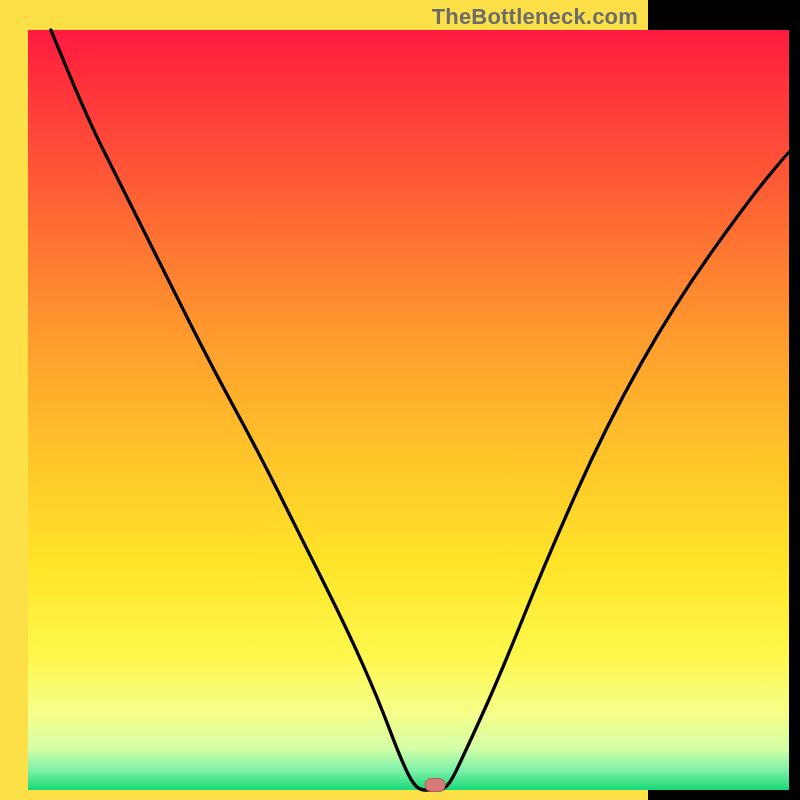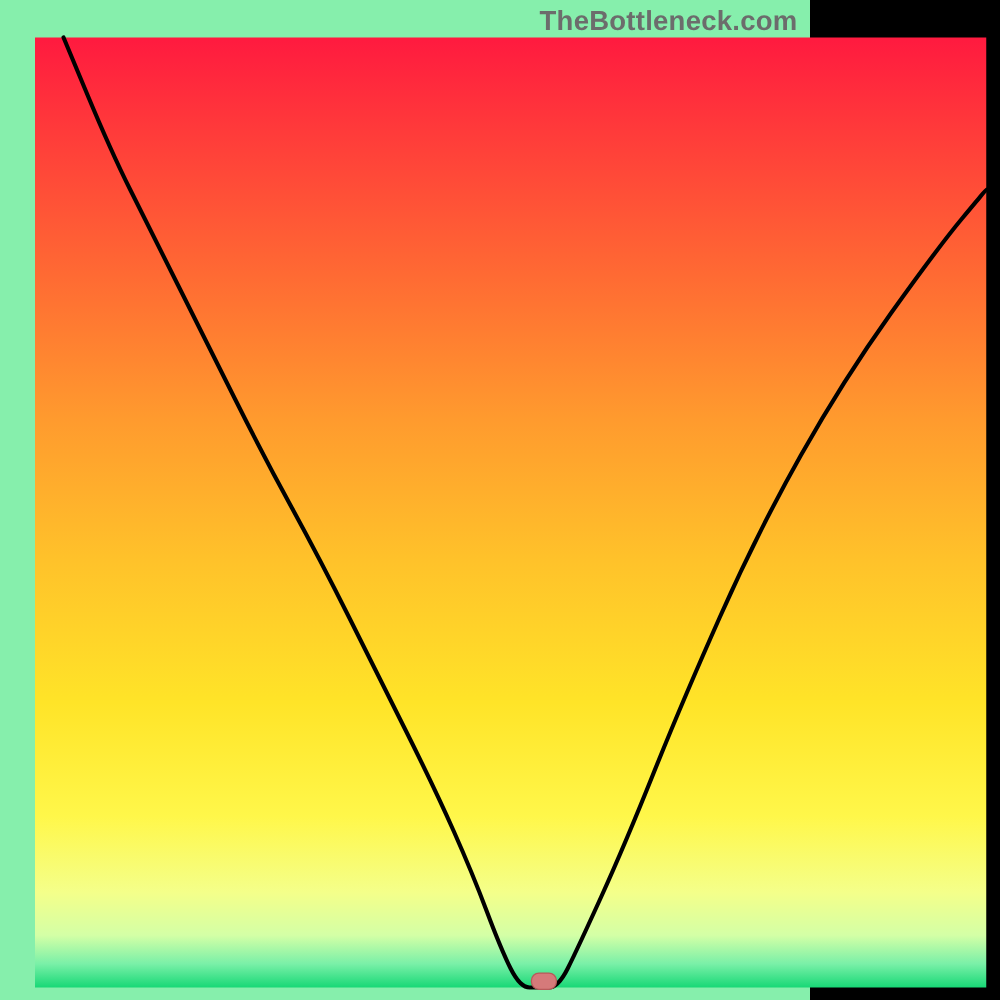--- a/index.html
+++ b/index.html
@@ -7,21 +7,21 @@
     padding: 0;
     width: 800px;
     height: 800px;
     background: #000;
     overflow: hidden;
   }
   .wrap {
     position: relative;
     width: 648px;
     height: 800px;
-    background: #86efac;
+    background: #fde047;
   }
   svg {
     display: block;
   }
   .watermark {
     position: absolute;
     top: 4px;
     right: 10px;
     font-family: Arial, Helvetica, sans-serif;
     font-size: 22px;

